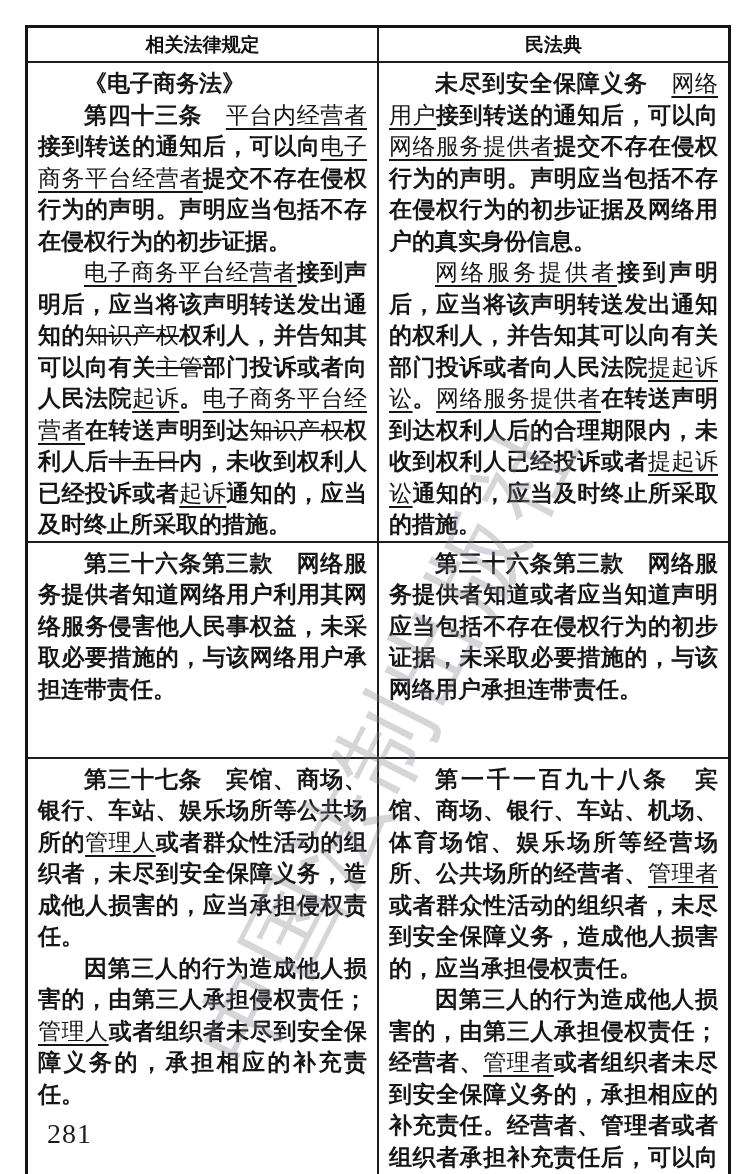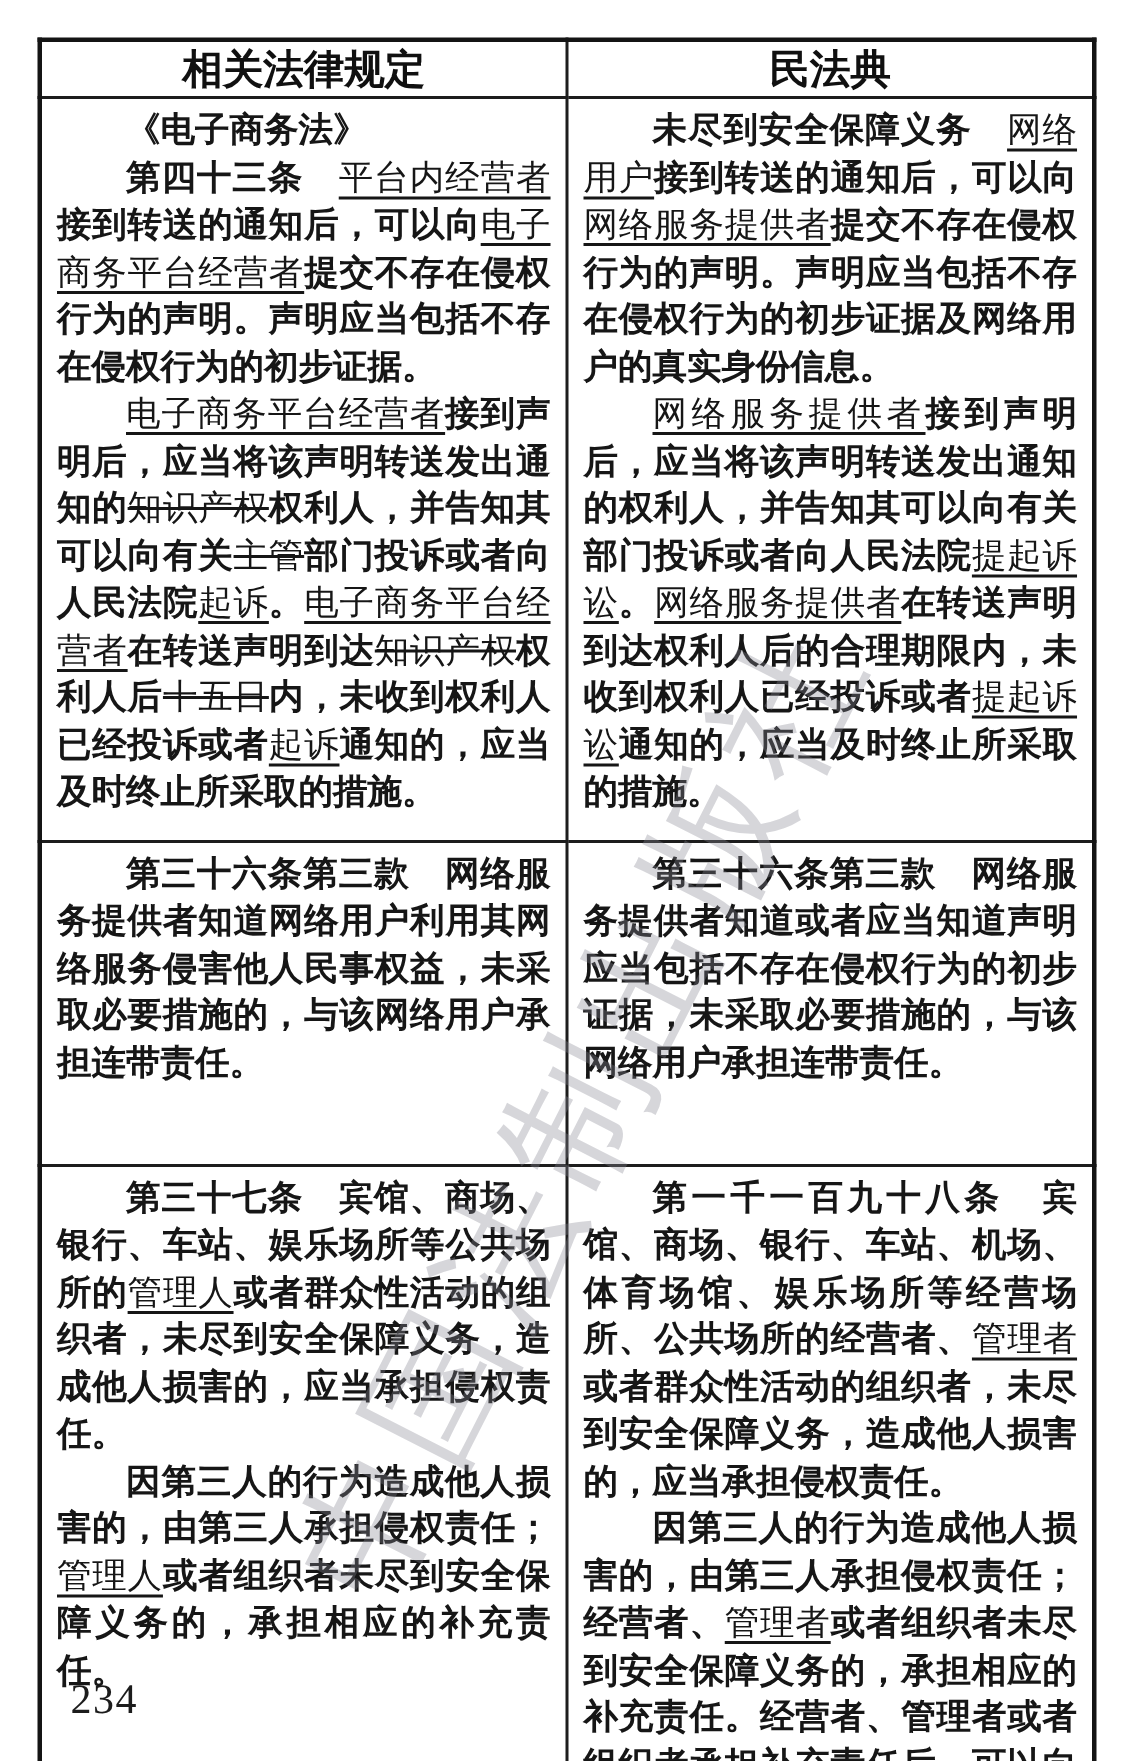--- a/index.html
+++ b/index.html
@@ -21,26 +21,26 @@
 
   table.law-table{
     position:absolute;left:25px;top:25px;
     width:706px;
     border-collapse:collapse;table-layout:fixed;
     border:3px solid #141414;
     z-index:1;
   }
   .law-table th,.law-table td{border:2px solid #1d1d1d;}
   .law-table th{
-    height:33px;font-size:27px;font-weight:bold;
+    height:33px;font-size:19px;font-weight:bold;
     text-align:center;color:#101010;padding:0;
   }
   .law-table td{
     vertical-align:top;
-    padding:5px 10px 16px 10px;
+    padding:5px 10px 0 10px;
     font-size:23px;line-height:31.5px;color:#161616;
   }
   .law-table tbody tr:nth-child(1){height:452px;}
   .law-table tbody tr:nth-child(2){height:216px;}
   .law-table tbody tr:nth-child(3){height:416px;margin-top:12px;}
 
   .law-table p{
     margin:0;text-indent:46px;
     text-align:justify;text-justify:inter-ideograph;
   }
@@ -98,15 +98,15 @@
             <p><span class="run-normal">因第三人的行为造成他人损害的，由第三人承担侵权责任；</span><span class="run-underline">管理人</span><span class="run-normal">或者组织者未尽到安全保障义务的，承担相应的补充责任。</span></p>
           </td>
           <td>
             <p><span class="run-bold">第一千一百九十八条</span><span class="run-normal">　宾馆、商场、银行、车站、</span><span class="run-bold">机场、体育场馆</span><span class="run-normal">、娱乐场所等</span><span class="run-bold">经营场所</span><span class="run-normal">、公共场所的</span><span class="run-bold">经营者</span><span class="run-normal">、</span><span class="run-underline">管理者</span><span class="run-normal">或者群众性活动的组织者，未尽到安全保障义务，造成他人损害的，应当承担侵权责任。</span></p>
             <p><span class="run-normal">因第三人的行为造成他人损害的，由第三人承担侵权责任；</span><span class="run-bold">经营者</span><span class="run-normal">、</span><span class="run-underline">管理者</span><span class="run-normal">或者组织者未尽到安全保障义务的，承担相应的补充责任。</span><span class="run-bold">经营者、管理者或者组织者承担补充责任后，可以向第三人追偿。</span></p>
           </td>
         </tr>
       </tbody>
   </table>
 
-  <div class="page-number">234</div>
+  <div class="page-number">281</div>
 
 </div>
 
 </body></html>

